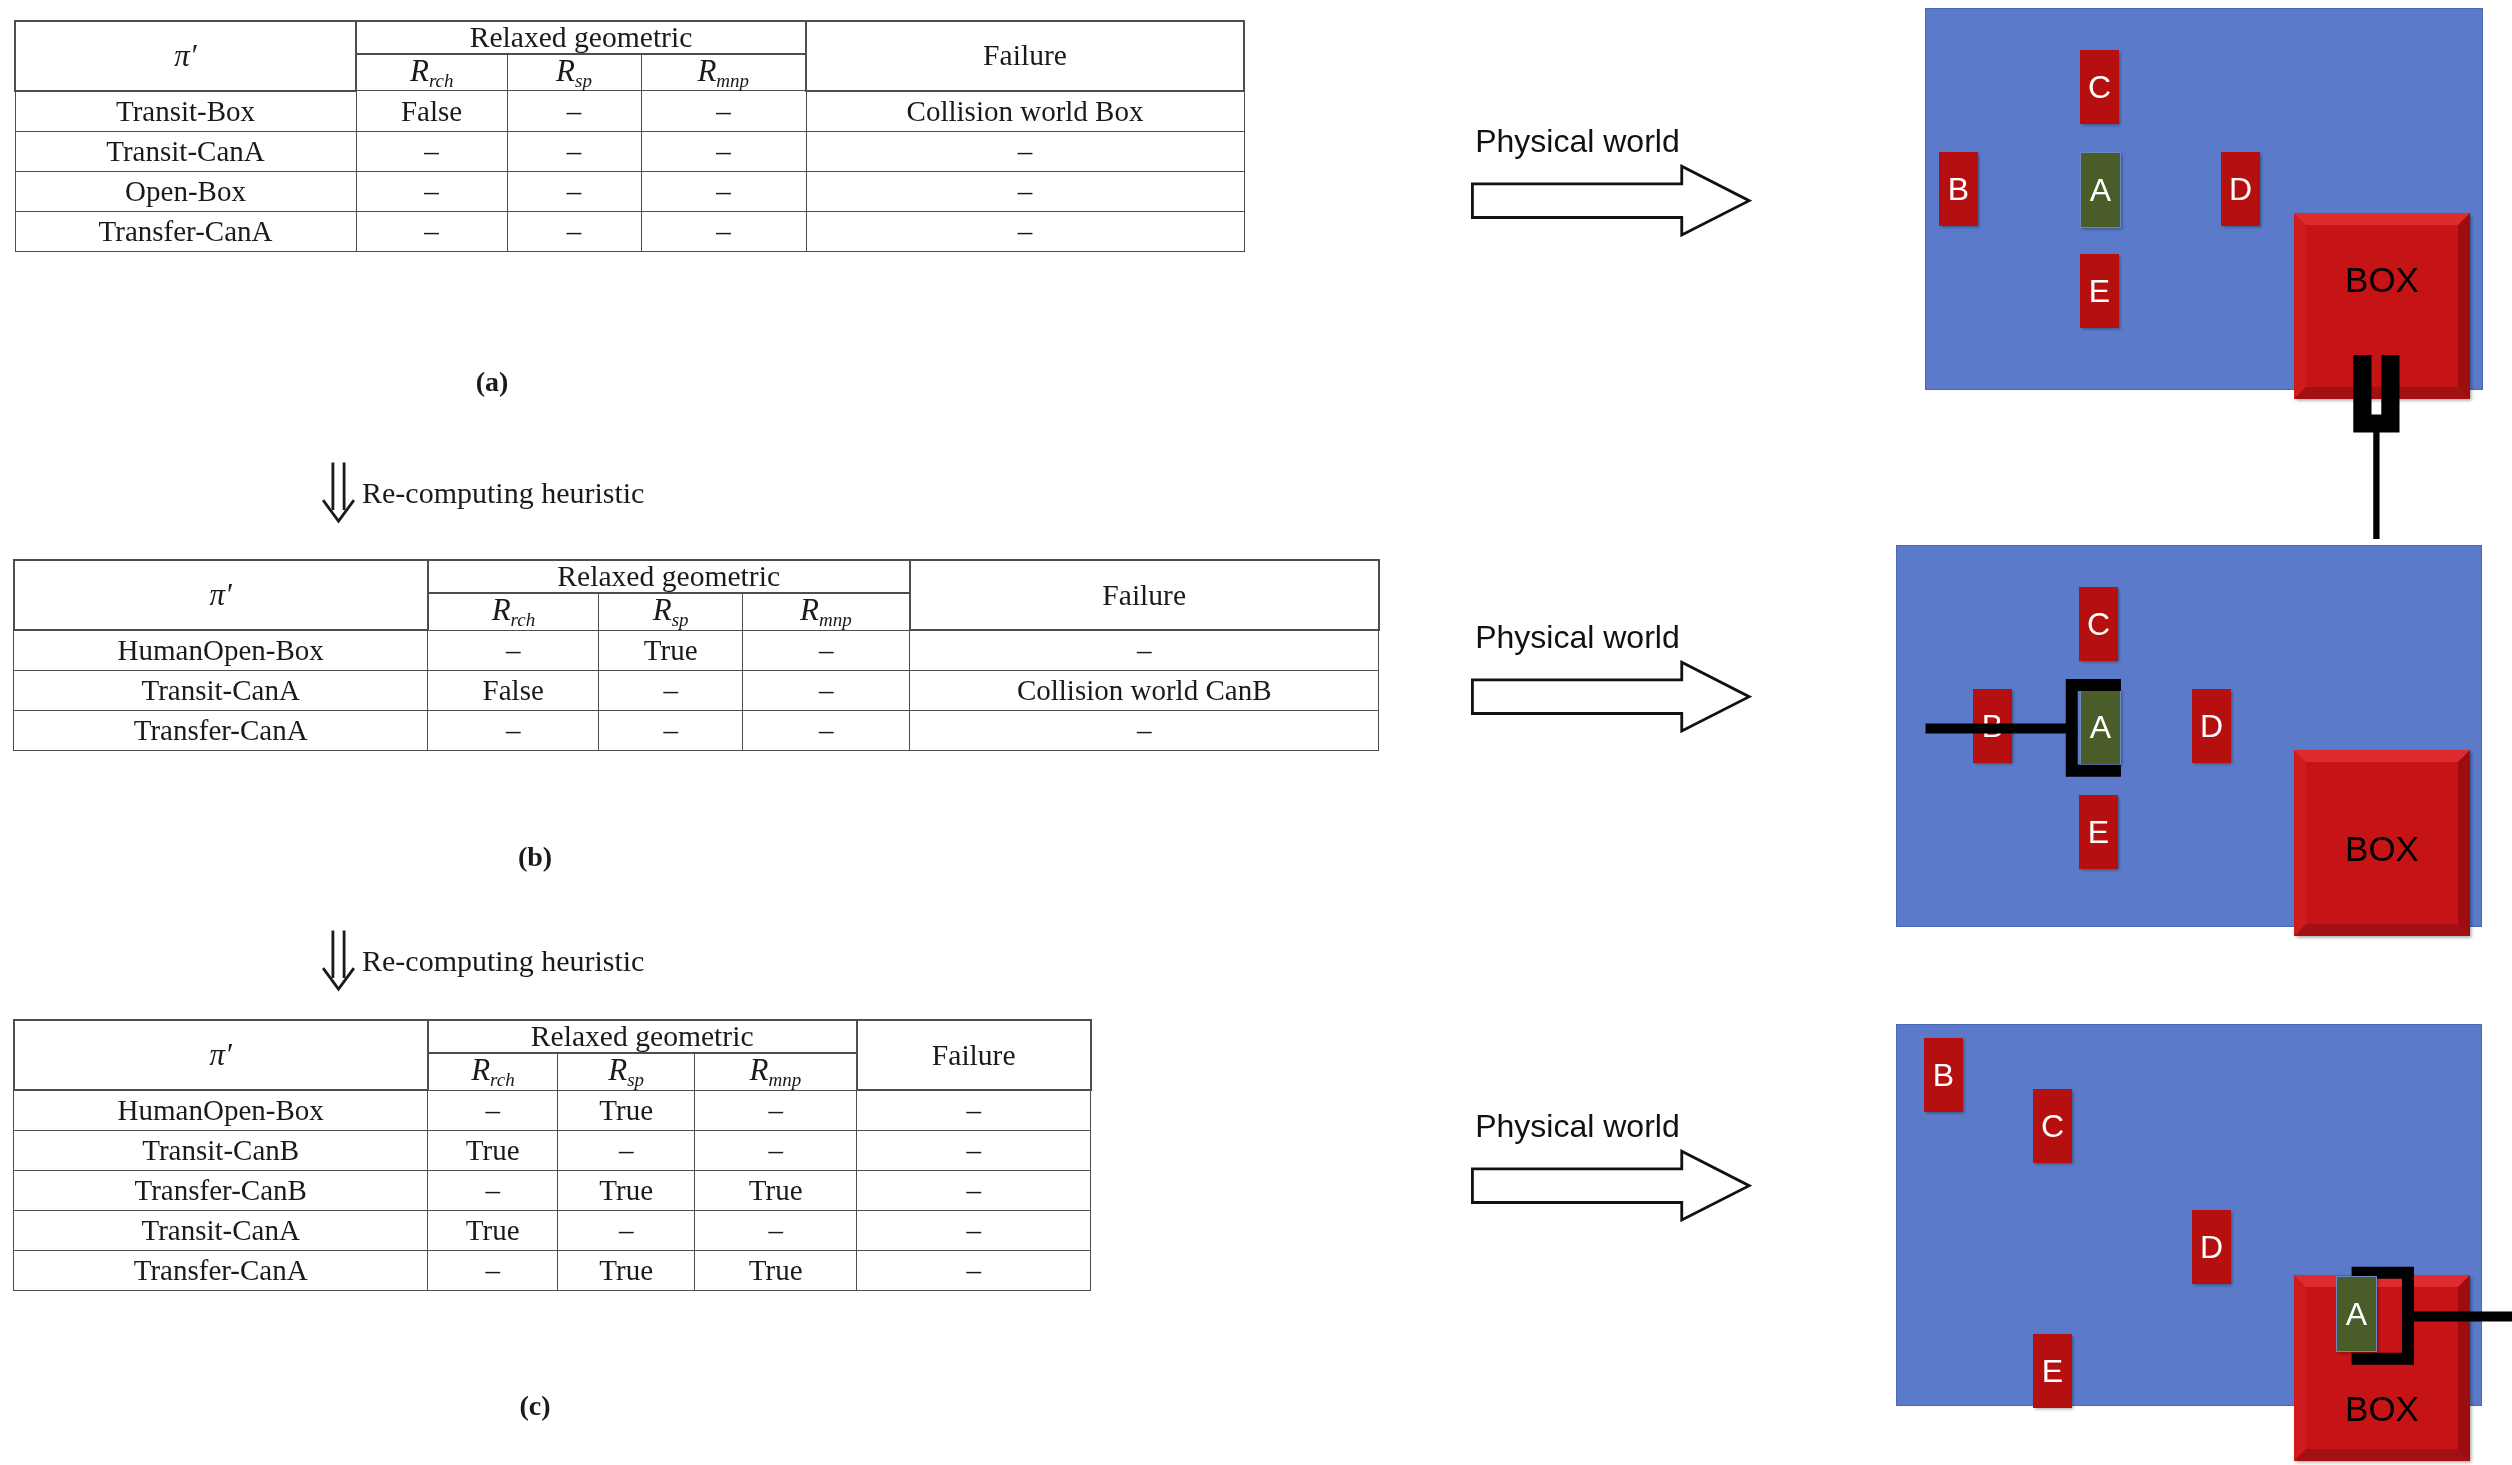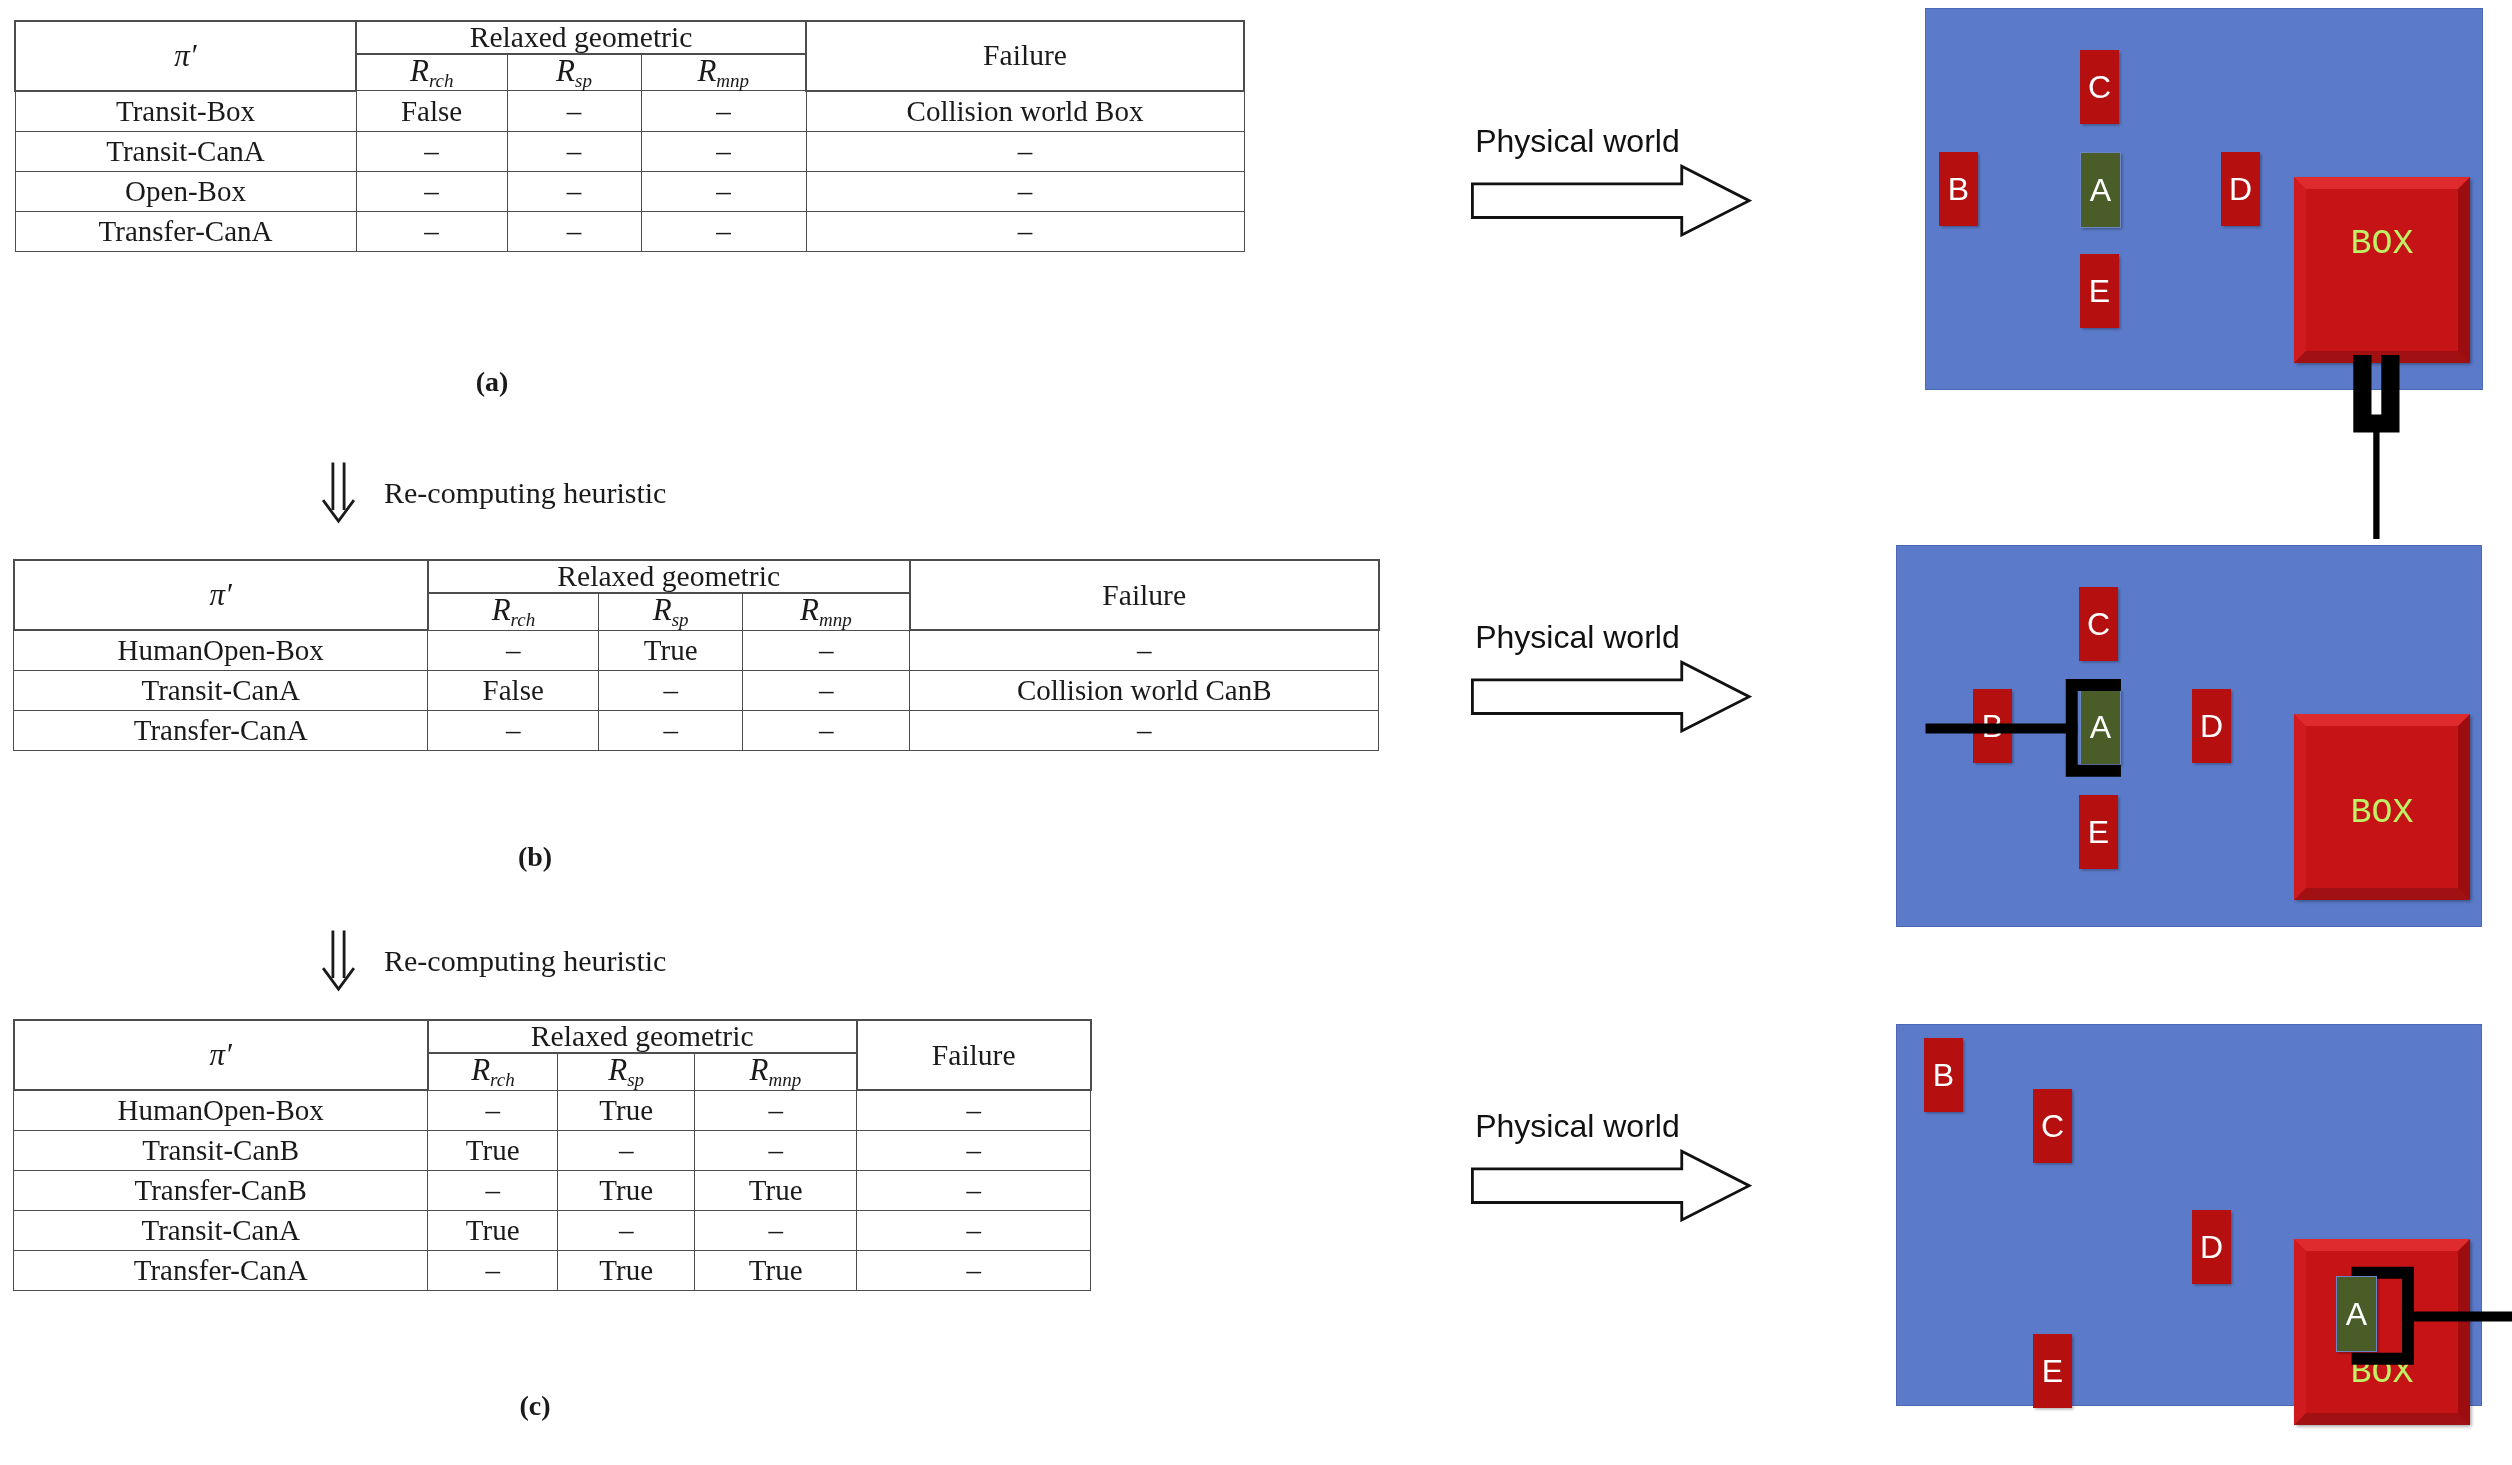--- a/index.html
+++ b/index.html
@@ -14,48 +14,48 @@
   .hdr{font-size:29.6px;}
   .hdr-sub{font-size:28px;}
   .cell{font-size:29px;height:39px;}
   .b{font-weight:bold;}
   .pi{font-style:italic;font-size:31px;}
   .cal{font-family:"Liberation Serif","DejaVu Serif",serif;font-style:italic;font-size:31px;}
   .cal .sub{font-size:19px;font-style:italic;vertical-align:-0.30em;letter-spacing:0px;}
   .caption{position:absolute;font-weight:bold;font-size:28px;text-align:center;}
 
   
-  .recompute{position:absolute;display:flex;align-items:center;gap:27px;}
+  .recompute{position:absolute;display:flex;align-items:center;gap:5px;}
   .recompute .txt{font-size:30px;}
   .dblarrow{display:block;}
 
   
   .pw{position:absolute;}
   .pw .pwlabel{font-family:Liberation Sans, sans-serif;
                font-size:32px;color:#111;white-space:nowrap;margin-bottom:4.2px;
                text-align:left;padding-left:4.2px;}
 
   
   .scene{position:absolute;box-sizing:border-box;}
   .board{position:absolute;left:0;top:0;width:100%;height:100%;
          background:#5b7ac9;border:1.4px solid #4a68b4;}
   .obj{position:absolute;display:flex;align-items:center;justify-content:center;
        font-family:"Liberation Sans","DejaVu Sans",sans-serif;color:#ffffff;
        font-size:32px;line-height:1;box-shadow:2.1px 2.1px 2.8px rgba(0,0,0,.35);}
   .obj.can{background:#b50f10;}
   .obj.target{background:#4a5c27;border:0.7px solid #6d86c4;}
-  .boxitem{position:absolute;font-family:Liberation Mono, monospace;
-           color:#bef264;font-size:35px;
+  .boxitem{position:absolute;font-family:Liberation Sans, sans-serif;
+           color:#000000;font-size:35px;
            background:#c61316;
            border-top:12.7px solid #e02b2e;
            border-left:12.7px solid #cf1b1e;
            border-right:12.7px solid #9d0d10;
            border-bottom:12.7px solid #a11013;
            box-sizing:border-box;
-           box-shadow:2.1px 2.1px 3.5px rgba(0,0,0,.4);}
+           box-shadow:2.1px 2.1px 3.5px rgba(0,0,0,.4);margin-top:36px;}
   .boxitem .lbl{position:absolute;left:0;right:0;text-align:center;}
   .gripsvg{position:absolute;overflow:visible;}
 </style>
 </head>
 <body>
 
 <table class="tbl" id="tbl-a" style="left:14px;top:19.7px;width:1230px;">
   <colgroup>
     <col style="width:341px">
       <col style="width:151px">

